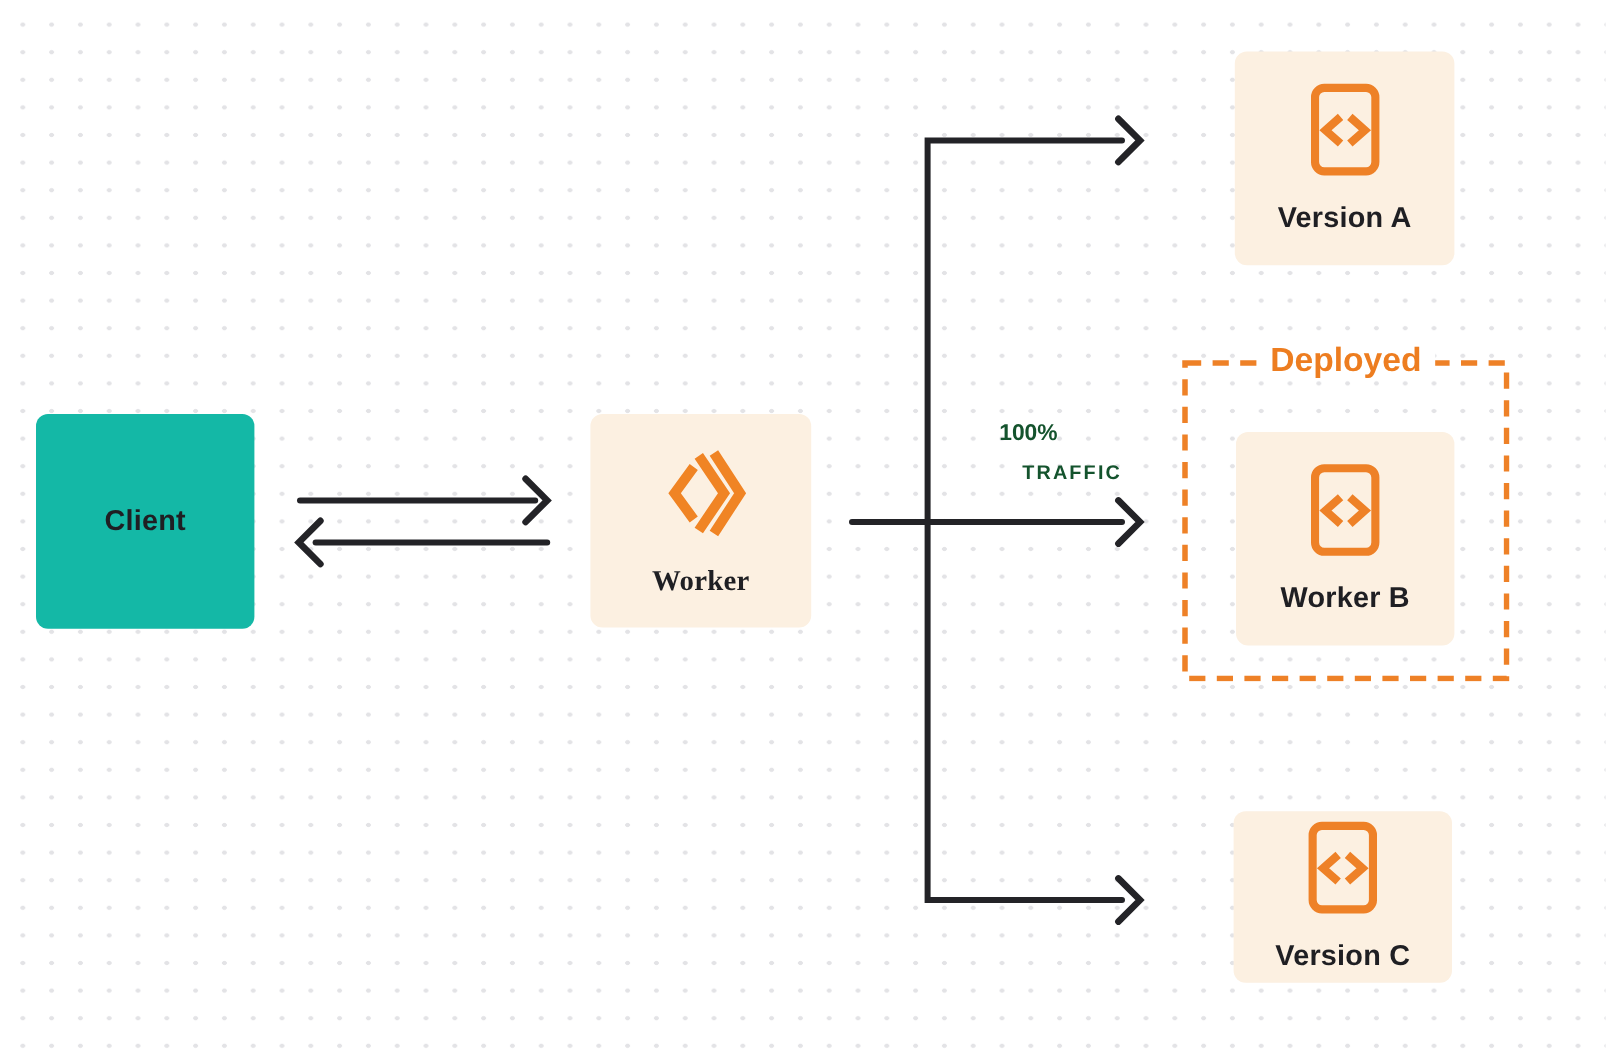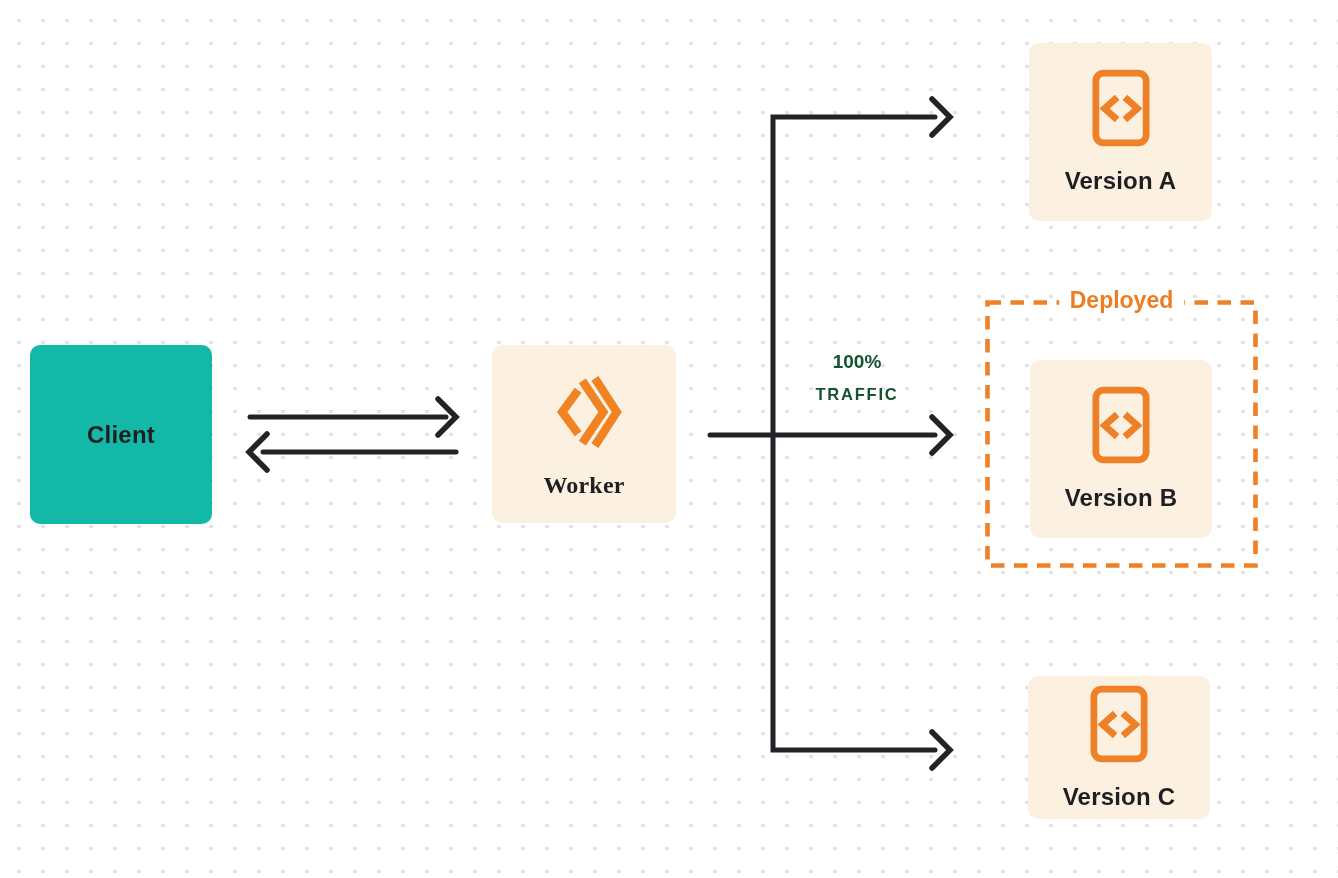--- a/index.html
+++ b/index.html
@@ -46,35 +46,35 @@
     z-index: 1;
   }
   .deployed-frame svg { position: absolute; left: 0; top: 0; }
   .deployed-label {
     position: absolute;
     top: -15px; left: 50%;
     transform: translateX(-50%);
     background: #ffffff;
     padding: 0 11px;
     font-weight: bold;
-    font-size: 23px;
+    font-size: 28px;
     line-height: 30px;
     color: #ed7d20;
     white-space: nowrap;
   }
 
   .traffic-label {
     position: absolute;
     left: 779px; top: 349px; width: 156px;
     text-align: center;
     color: #14532d;
     z-index: 2;
   }
   .traffic-percent { font-weight: bold; font-size: 19px; line-height: 25px; }
-  .traffic-word { font-weight: bold; font-size: 16.5px; line-height: 22px; margin-top: 9px; letter-spacing: 1.8px; }
+  .traffic-word { font-weight: bold; font-size: 16.5px; line-height: 22px; margin-top: 9px; letter-spacing: 1.8px; text-align: right; }
 </style>
 </head>
 <body>
 
 <svg class="arrow-layer" viewBox="0 0 1338 878" fill="none" xmlns="http://www.w3.org/2000/svg">
   <g stroke="#232327" stroke-width="5" stroke-linecap="round" stroke-linejoin="miter">
 
     <path d="M250,417 H446"></path>
     <path d="M438,399 L456,417 L438,435" stroke-width="5.5"></path>
 
@@ -135,21 +135,21 @@
 <div class="node version-node version-b">
   <span>
     <svg width="58" height="78" viewBox="0 0 60 80" fill="none" xmlns="http://www.w3.org/2000/svg">
       <g stroke="#ee8127" stroke-width="7" stroke-linecap="butt" stroke-linejoin="miter">
         <rect x="4" y="4" width="52" height="72" rx="8"></rect>
         <path d="M26,29 L13,40.5 L26,52"></path>
         <path d="M34,29 L47,40.5 L34,52"></path>
       </g>
     </svg>
   </span>
-  <span class="node-label">Version B</span>
+  <span class="node-label">Worker B</span>
 </div>
 
 <div class="node version-node version-c">
   <span>
     <svg width="58" height="78" viewBox="0 0 60 80" fill="none" xmlns="http://www.w3.org/2000/svg">
       <g stroke="#ee8127" stroke-width="7" stroke-linecap="butt" stroke-linejoin="miter">
         <rect x="4" y="4" width="52" height="72" rx="8"></rect>
         <path d="M26,29 L13,40.5 L26,52"></path>
         <path d="M34,29 L47,40.5 L34,52"></path>
       </g>

